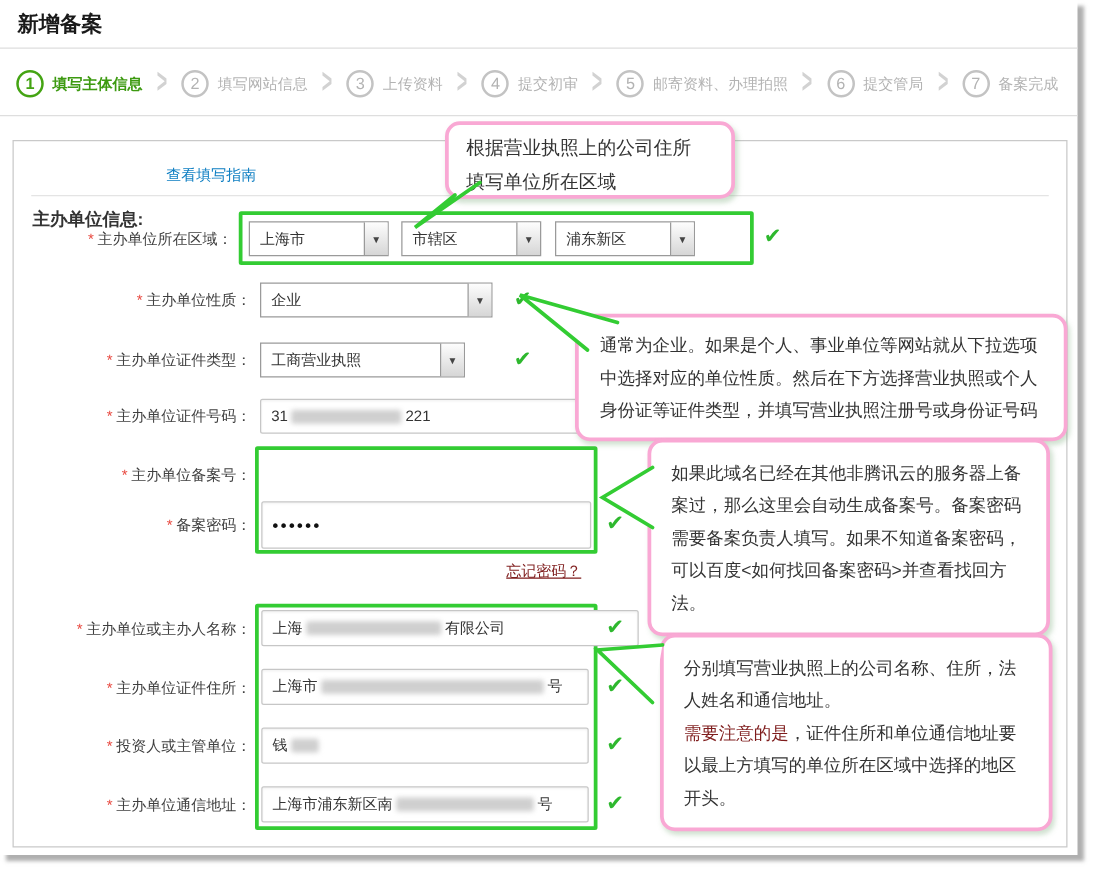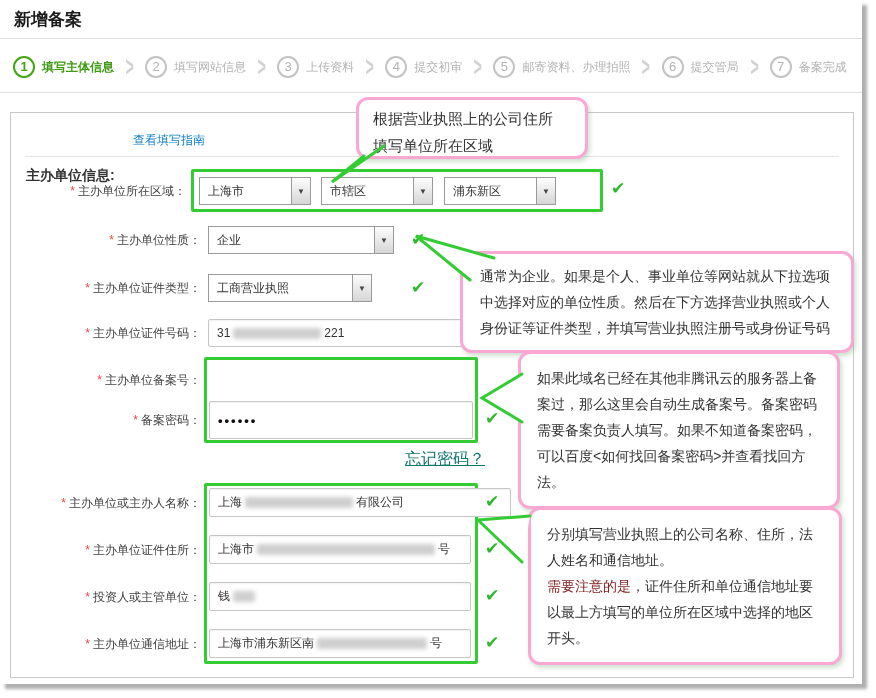--- a/index.html
+++ b/index.html
@@ -43,21 +43,21 @@
             font-size:12px; color:#333; padding-left:8px; display:flex; align-items:center;
             box-shadow:inset 0 1px 2px rgba(0,0,0,.06); }
   .redact { display:inline-block; height:11px; background:#cfcfcf; border-radius:2px; filter:blur(2px);
             margin:0 3px; vertical-align:middle; }
   .pwd { letter-spacing:2px; font-weight:bold; font-size:13px; color:#111; }
 
   .hl-box { position:absolute; border:3px solid #33cc33; border-radius:2px; pointer-events:none; }
 
   .check { position:absolute; color:#2eb82e; font-size:17px; font-weight:bold; line-height:20px; }
 
-  .forgot { position:absolute; font-size:16px; color:#0f766e; text-decoration:underline; cursor:pointer;font-family:Liberation Mono, monospace; }
+  .forgot { position:absolute; font-size:12px; color:#7f1d1d; text-decoration:underline; cursor:pointer;font-family:Liberation Mono, monospace; }
 
   
   .callout { position:absolute; background:#fff; border:3px solid #f9a8d4; border-radius:12px;
              font-size:14px; color:#333; line-height:26px; z-index:5;
              box-shadow:2px 3px 4px rgba(120,170,120,.35); }
   .callout .note-green { color:#7f1d1d; }
   .co1 { white-space:pre-line; font-size:15px; line-height:27px; padding:5px 14px; }
   .tail { position:absolute; z-index:6; }
 </style>
 </head>

